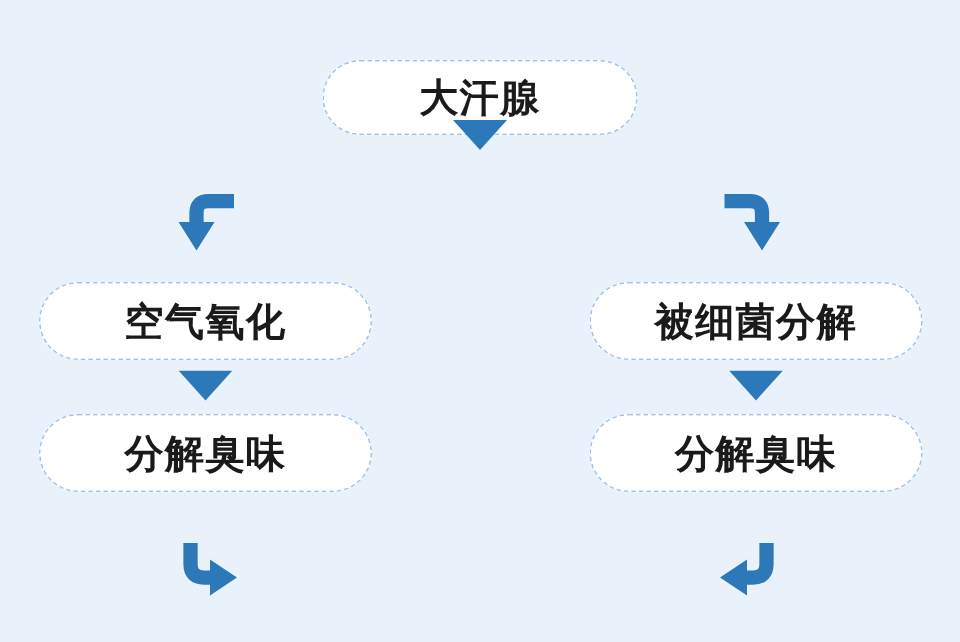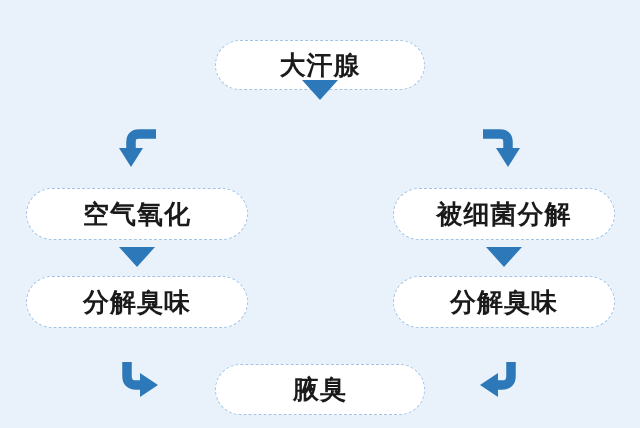--- a/index.html
+++ b/index.html
@@ -95,15 +95,14 @@
     </svg>
   </div>
 
   <div class="arrow" style="left:478px; top:360px;">
     <svg width="40" height="40" viewBox="0 0 40 40">
       <path d="M33 2 V16 Q33 25 24 25 H19" fill="none" stroke="currentColor" stroke-width="9.5"></path>
       <polygon points="20,13 20,37 2,25" fill="currentColor"></polygon>
     </svg>
   </div>
 
-  <div class="node" style="left:215px; top:364px; width:210px; height:51px;">腋臭</div>
 
 </div>
 
 </body></html>

